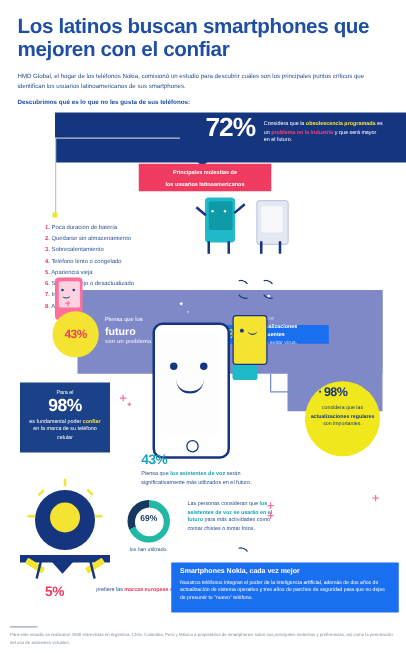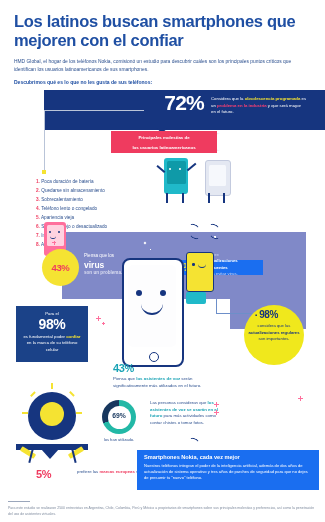--- a/index.html
+++ b/index.html
@@ -303,21 +303,21 @@
 </div>
 <div class="sprk" id="sp4">
   <b style="left:0;top:0;width:4px;height:1px;"></b>
     <b style="left:1.5px;top:-1.5px;width:1px;height:4px;"></b>
 </div>
 
 <div class="abs" id="c76"></div>
 <div class="abs" id="p76">43%</div>
 <div class="abs" id="t76">
   <span>Piensa que los</span>
-  <span class="big">virus</span>
+  <span class="big">futuro</span>
   <span class="sub">son un problema.</span>
 </div>
 
 <div class="abs" id="bar97"></div>
 <div class="abs" id="p97">97%</div>
 <div class="abs" id="t97">
   <span class="dim">Quiere</span>
   <b>actualizaciones</b>
   <b>frecuentes</b>
   <span class="dim">para evitar virus.</span>

